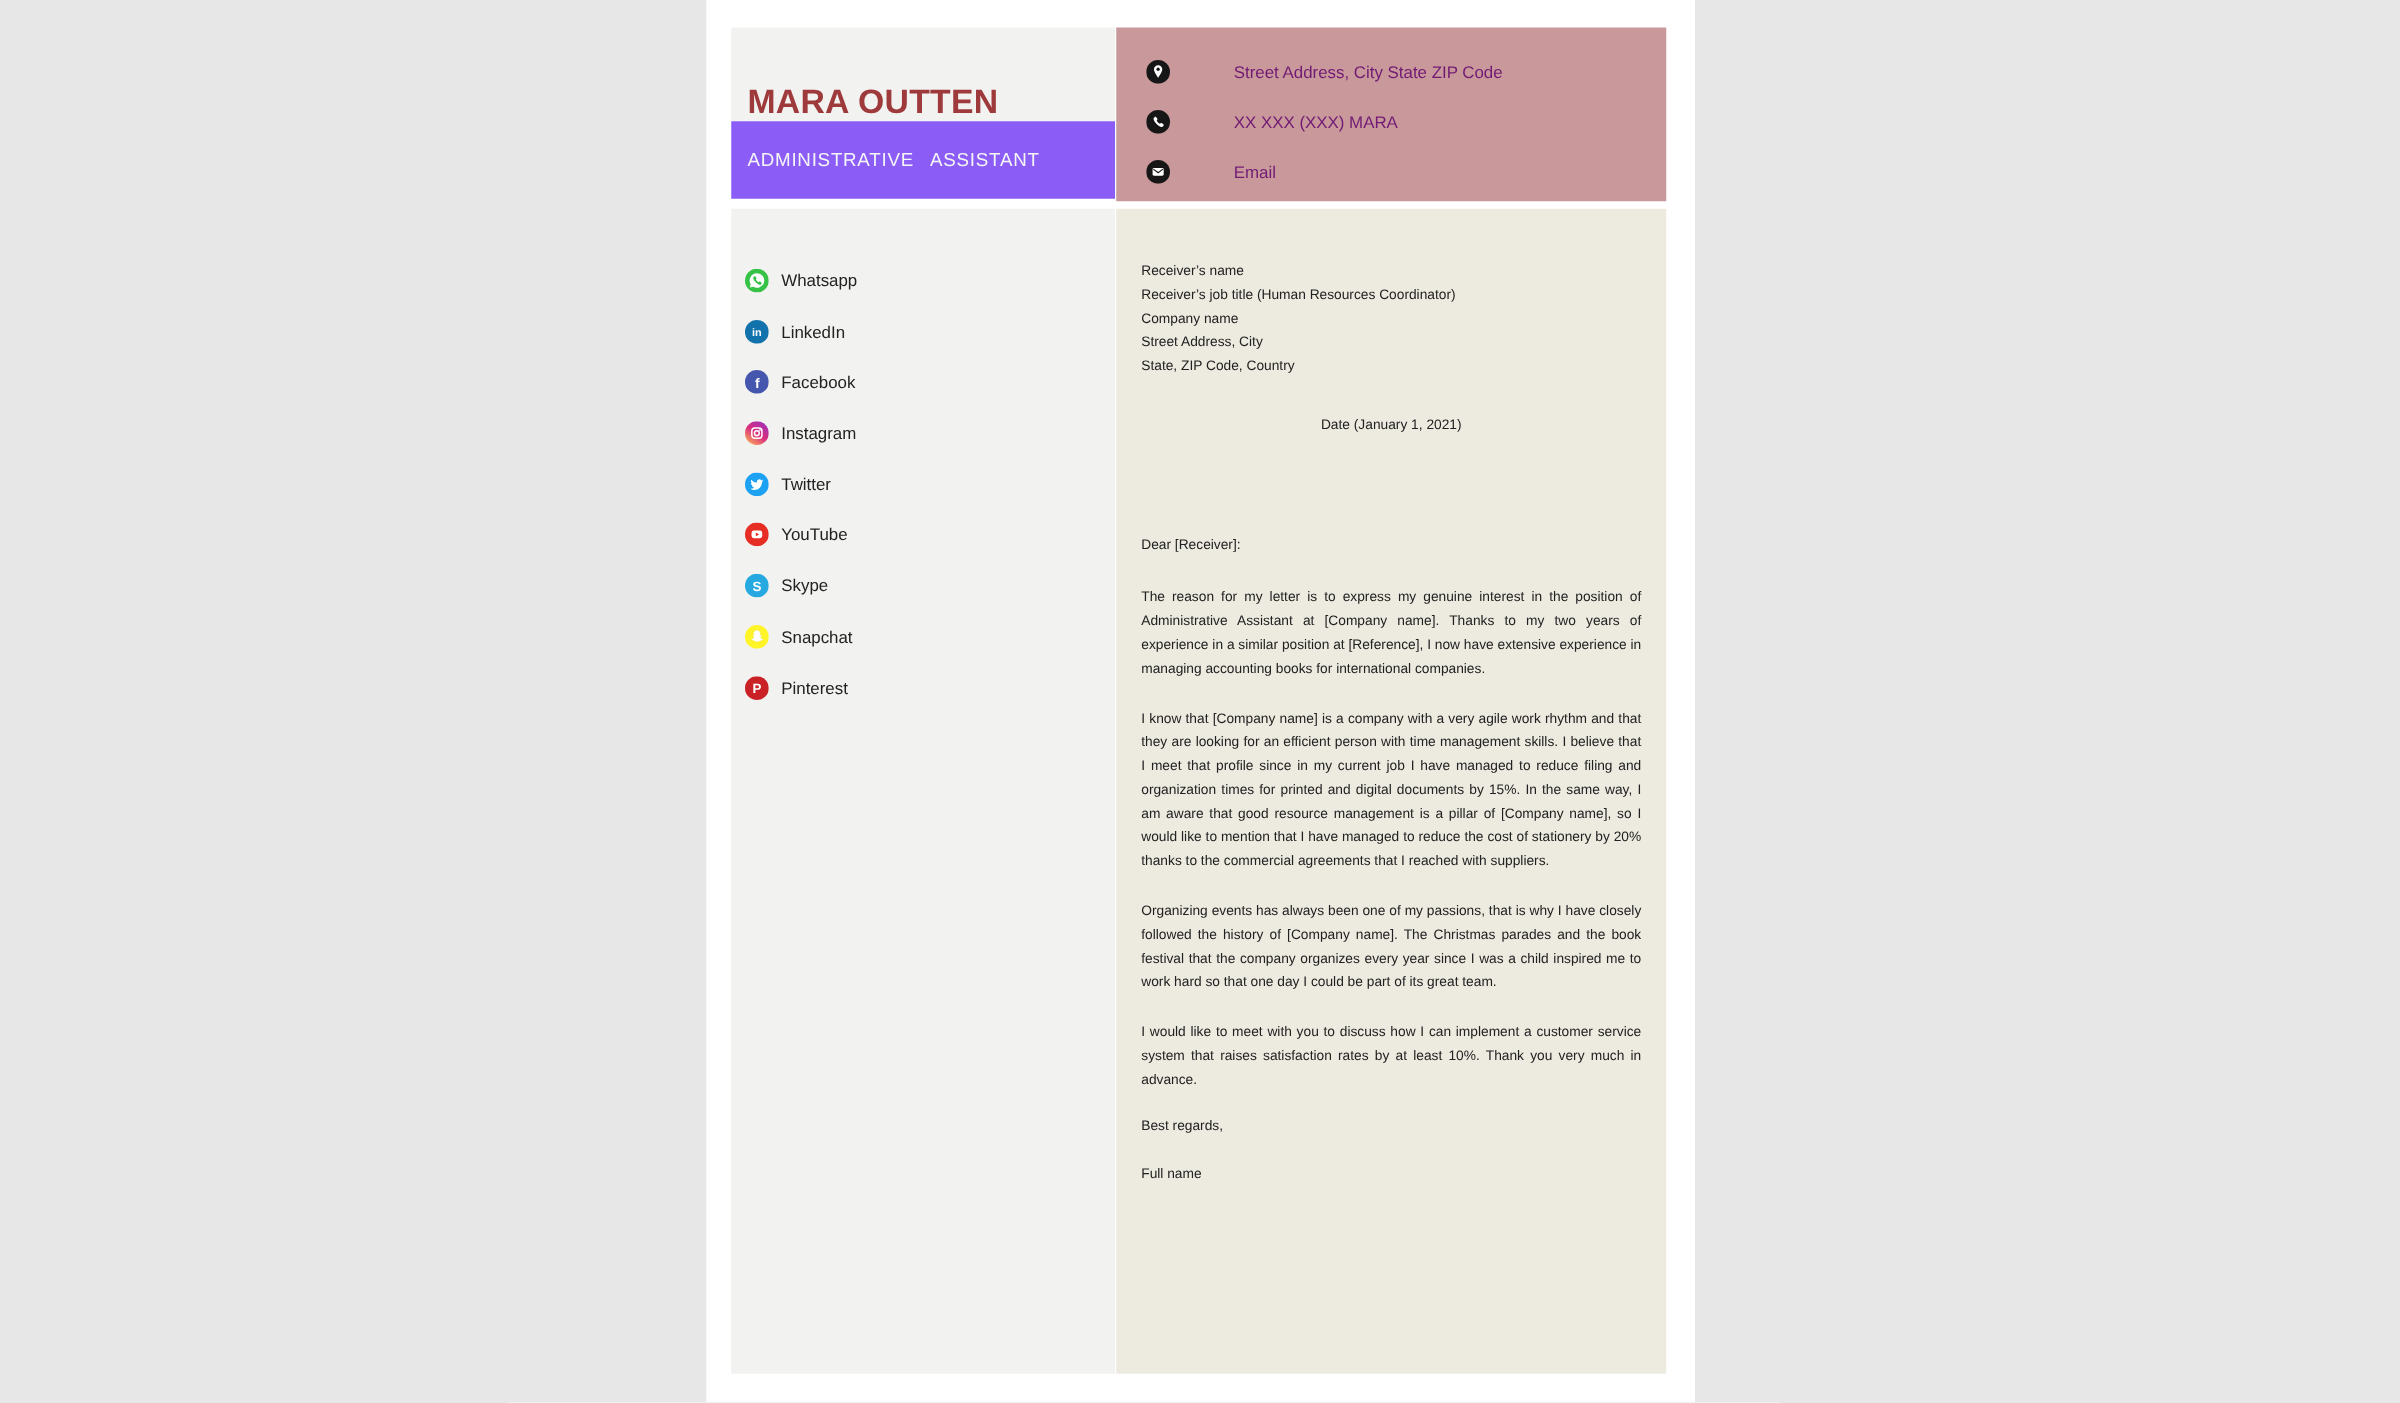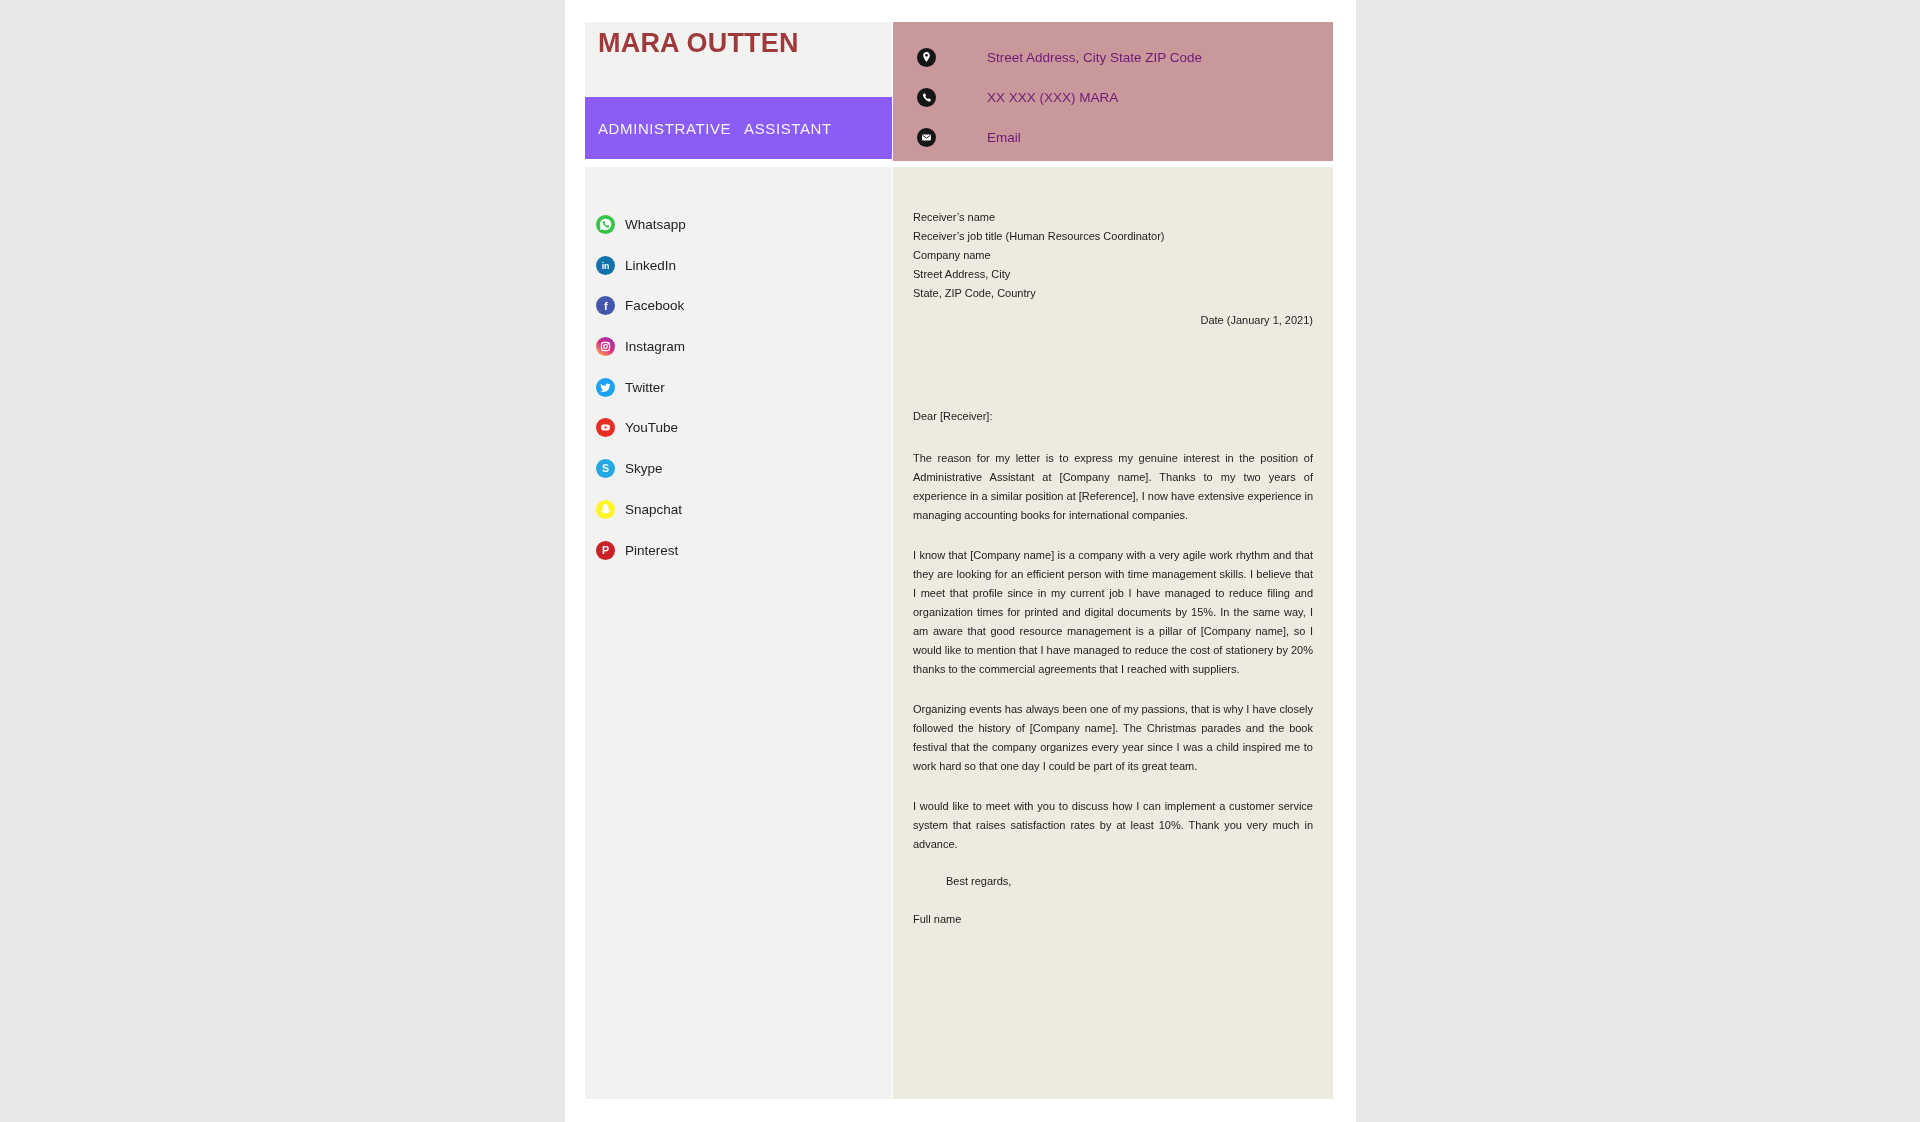--- a/index.html
+++ b/index.html
@@ -3,21 +3,21 @@
 <meta charset="utf-8">
 <style>
   * { margin:0; padding:0; box-sizing:border-box; }
   html,body { width:1920px; height:1122px; }
   body { font-family:"Liberation Sans", sans-serif; }
   .canvas { position:relative; width:1920px; height:1122px; background:#e7e7e7; overflow:hidden; }
   .page { position:absolute; left:565px; top:0; width:791px; height:1122px; background:#ffffff; }
 
   
   .name-block { position:absolute; left:20px; top:22px; width:307px; height:75px;
-                background:#f2f2f1; display:flex; align-items:flex-start; padding:6px 0 0 13px; }
+                background:#f2f2f1; display:flex; align-items:flex-end; padding:6px 0 0 13px; }
   .name-text { font-size:27px; font-weight:bold; color:#9e3a3c; letter-spacing:0.2px; }
   .title-bar { position:absolute; left:20px; top:97px; width:307px; height:62px;
                background:#8b5cf6; display:flex; align-items:center; padding-left:13px; }
   .title-text { font-size:15px; color:#f5f5f5; letter-spacing:0.6px; word-spacing:9px; }
 
   .contact-box { position:absolute; left:328px; top:22px; width:440px; height:139px;
                  background:#c9989a; padding:26px 0 0 24px; }
   .contact-row { display:flex; align-items:center; height:19px; margin-bottom:21px; }
   .contact-row .cicon { width:19px; height:19px; margin-right:8px; flex:0 0 19px; }
   .contact-text { font-size:13.5px; color:#701a75;margin-left:43px; }
@@ -28,24 +28,24 @@
   .social-list { list-style:none; }
   .social-item { display:flex; align-items:center; height:19px; margin-bottom:21.7px; }
   .social-item .sicon { width:19px; height:19px; margin-right:10px; flex:0 0 19px; }
   .social-label { font-size:13.5px; color:#222222; }
 
   
   .letter { position:absolute; left:328px; top:167px; width:440px; height:932px;
             background:#edebe0; padding:41px 20px 0 20px;
             font-size:11px; line-height:19px; color:#212121; }
   .recipient-line { line-height:19px; }
-  .date-line { margin-top:8px; text-align:right; }
+  .date-line { margin-top:28px; text-align:center; }
   .salutation { margin-top:77px; margin-bottom:23px; }
   .body-para { text-align:justify; margin-bottom:21px; }
-  .closing { margin-bottom:19px; margin-top:-3px;margin-left:33px; }
+  .closing { margin-bottom:19px; margin-top:-3px; }
   svg text { font-family:"Liberation Sans", sans-serif; }
 </style>
 </head>
 <body>
 
 <div class="canvas">
   <div class="page">
 
     <div class="name-block">
       <span class="name-text">MARA OUTTEN</span>

